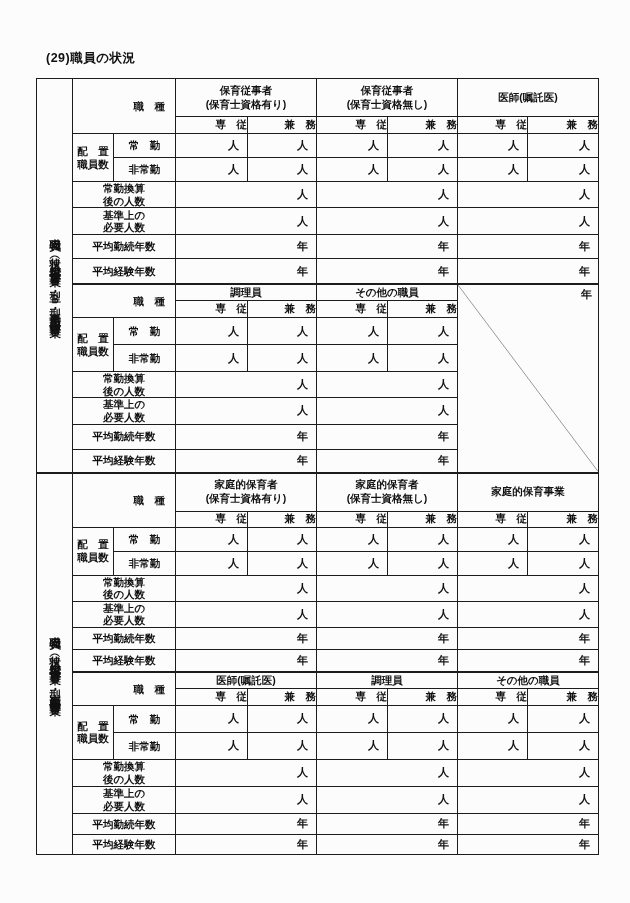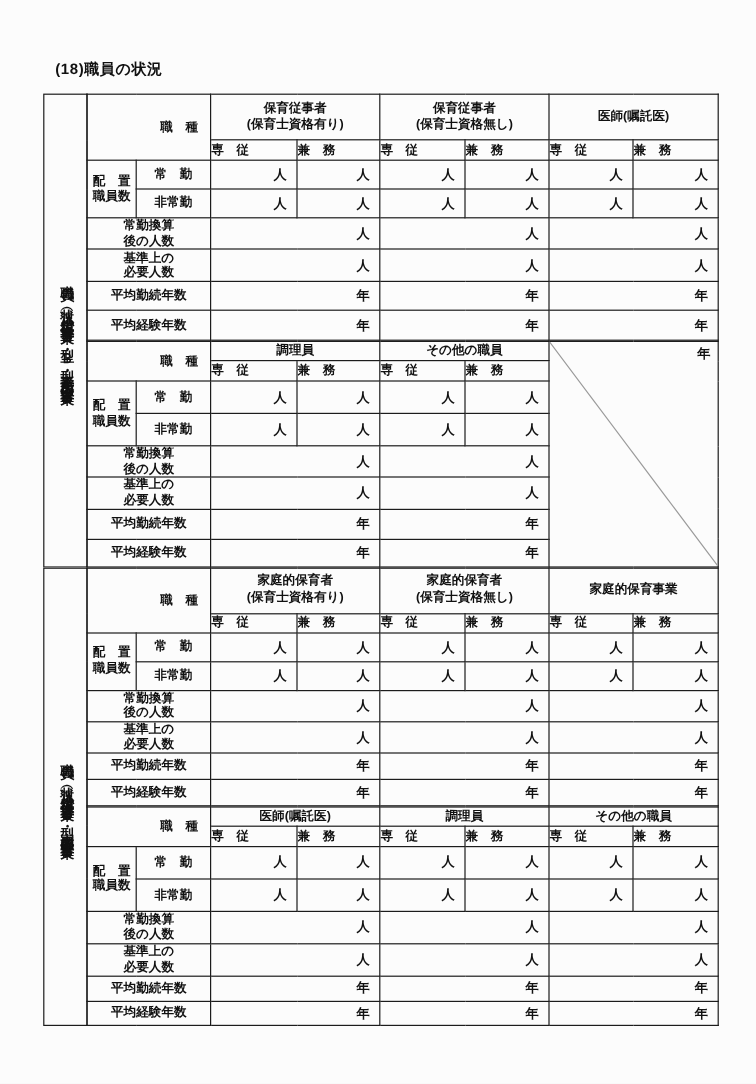--- a/index.html
+++ b/index.html
@@ -32,34 +32,34 @@
   table { border-collapse: collapse; table-layout: fixed; width: 527px; }
   td {
     border: 1px solid #1c1c1c;
     padding: 0; overflow: hidden;
     font-size: 10.5px; font-weight: bold;
     vertical-align: middle;
   }
   .lbl  { text-align: center; white-space: pre-line; line-height: 1.2; }
   .job  { text-align: right; padding-right: 10px; }
   .grp  { text-align: center; white-space: pre-line; line-height: 1.3; }
-  .sub  { text-align: left; }
+  .sub  { text-align: right; }
   .unit { text-align: right; padding-right: 8px; font-size: 11px; }
   .diag { position: relative; }
   .diag svg { position: absolute; left: 0; top: 0; width: 100%; height: 100%; display: block; }
   .diag-year { position: absolute; top: 2px; right: 6px; font-size: 11px; font-weight: bold; }
   .rh38{height:38px}.rh17{height:17px}.rh16{height:16px}.rh27{height:27px}
   .rh26{height:26px}.rh25{height:25px}.rh24{height:24px}.rh23{height:23px}
   .rh22{height:22px}.rh21{height:21px}.rh20{height:20px}
 </style>
 </head>
 <body>
 
 <div class="page">
-  <div class="title">(18)職員の状況</div>
+  <div class="title">(29)職員の状況</div>
 
   <div class="form">
 
     <div class="section">
       <div class="side">
         <div class="side-label">職員の状況（小規模保育事業Ａ型・Ｂ型・事業所内保育事業）</div>
       </div>
       <div class="tables">
 
         <table>

